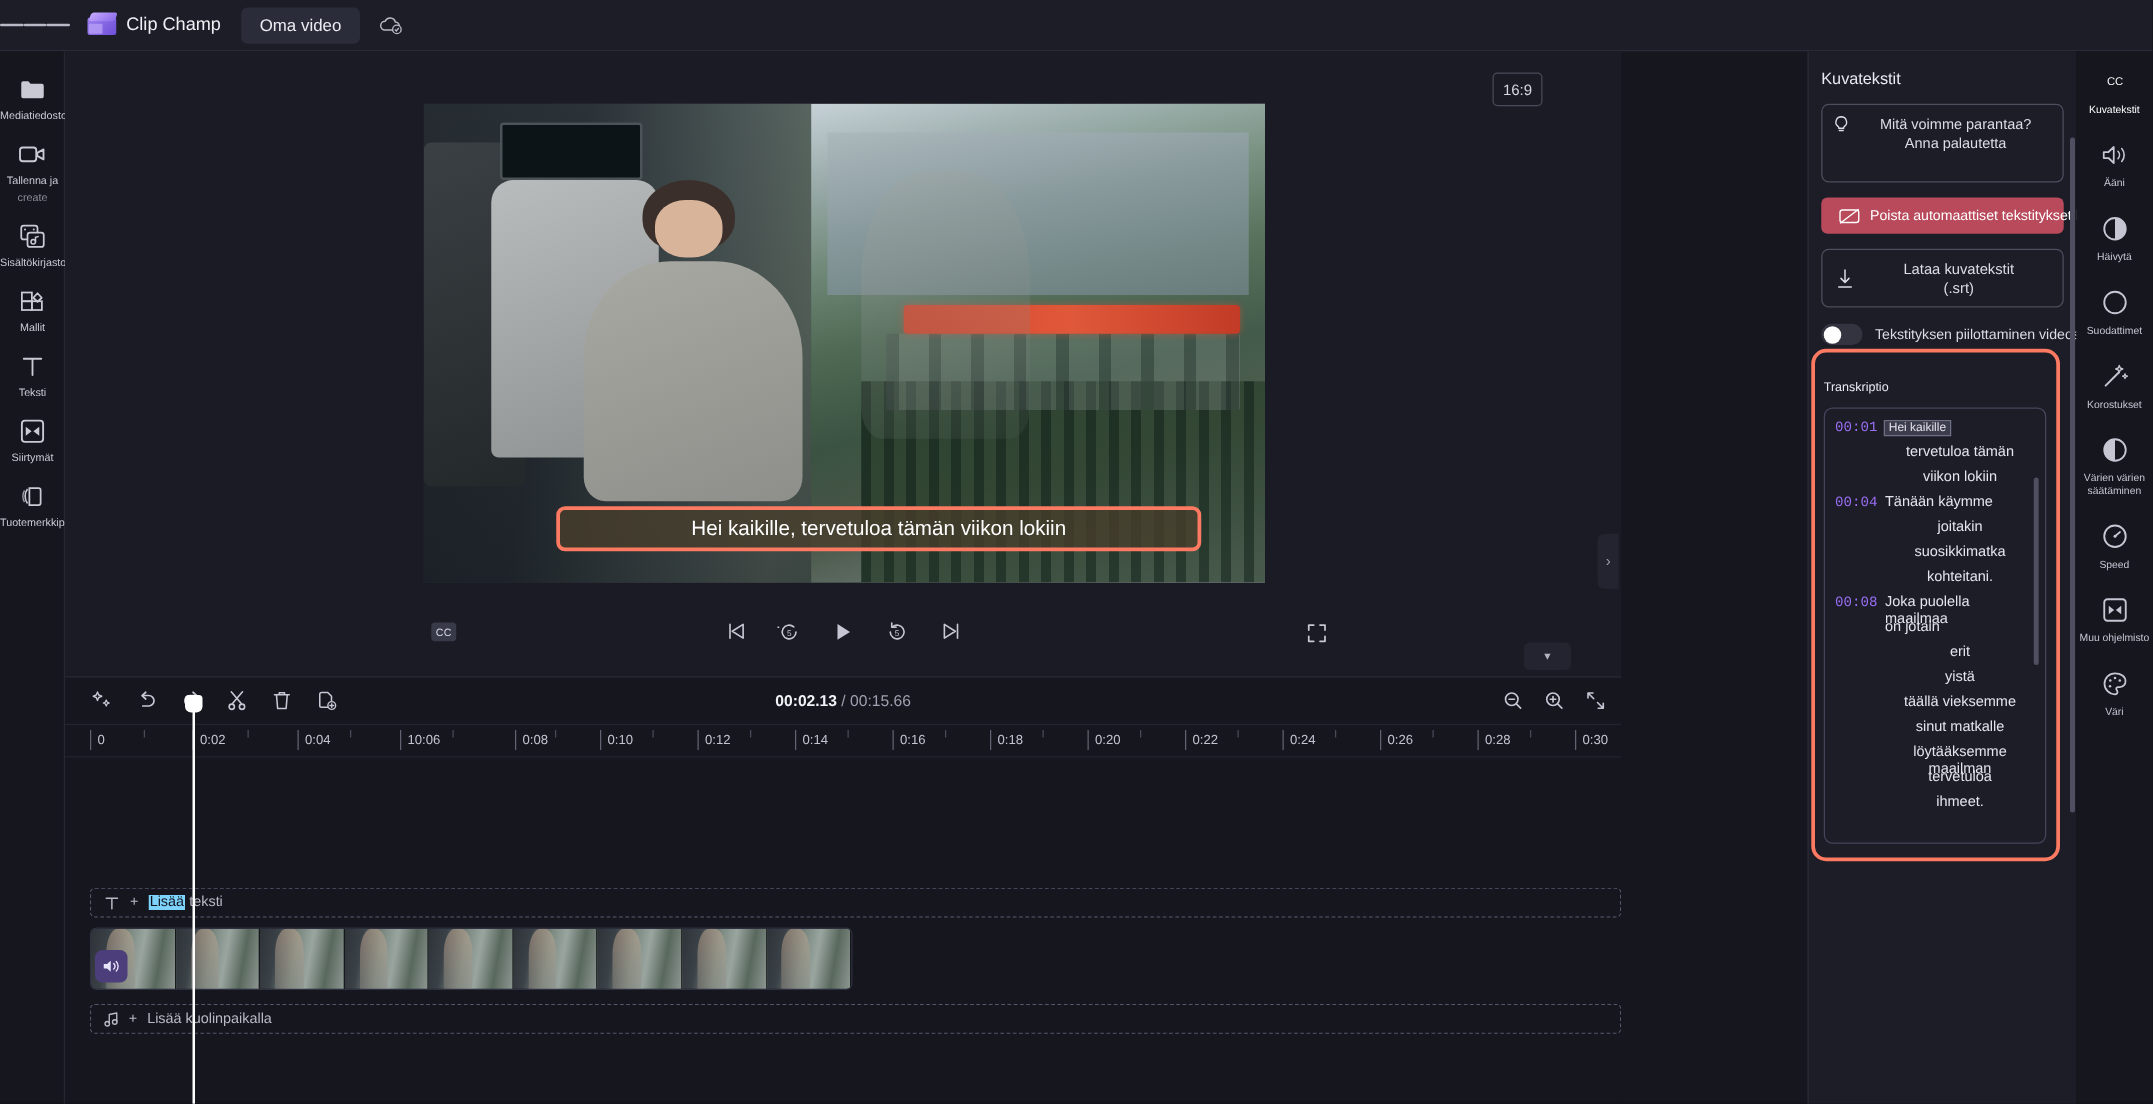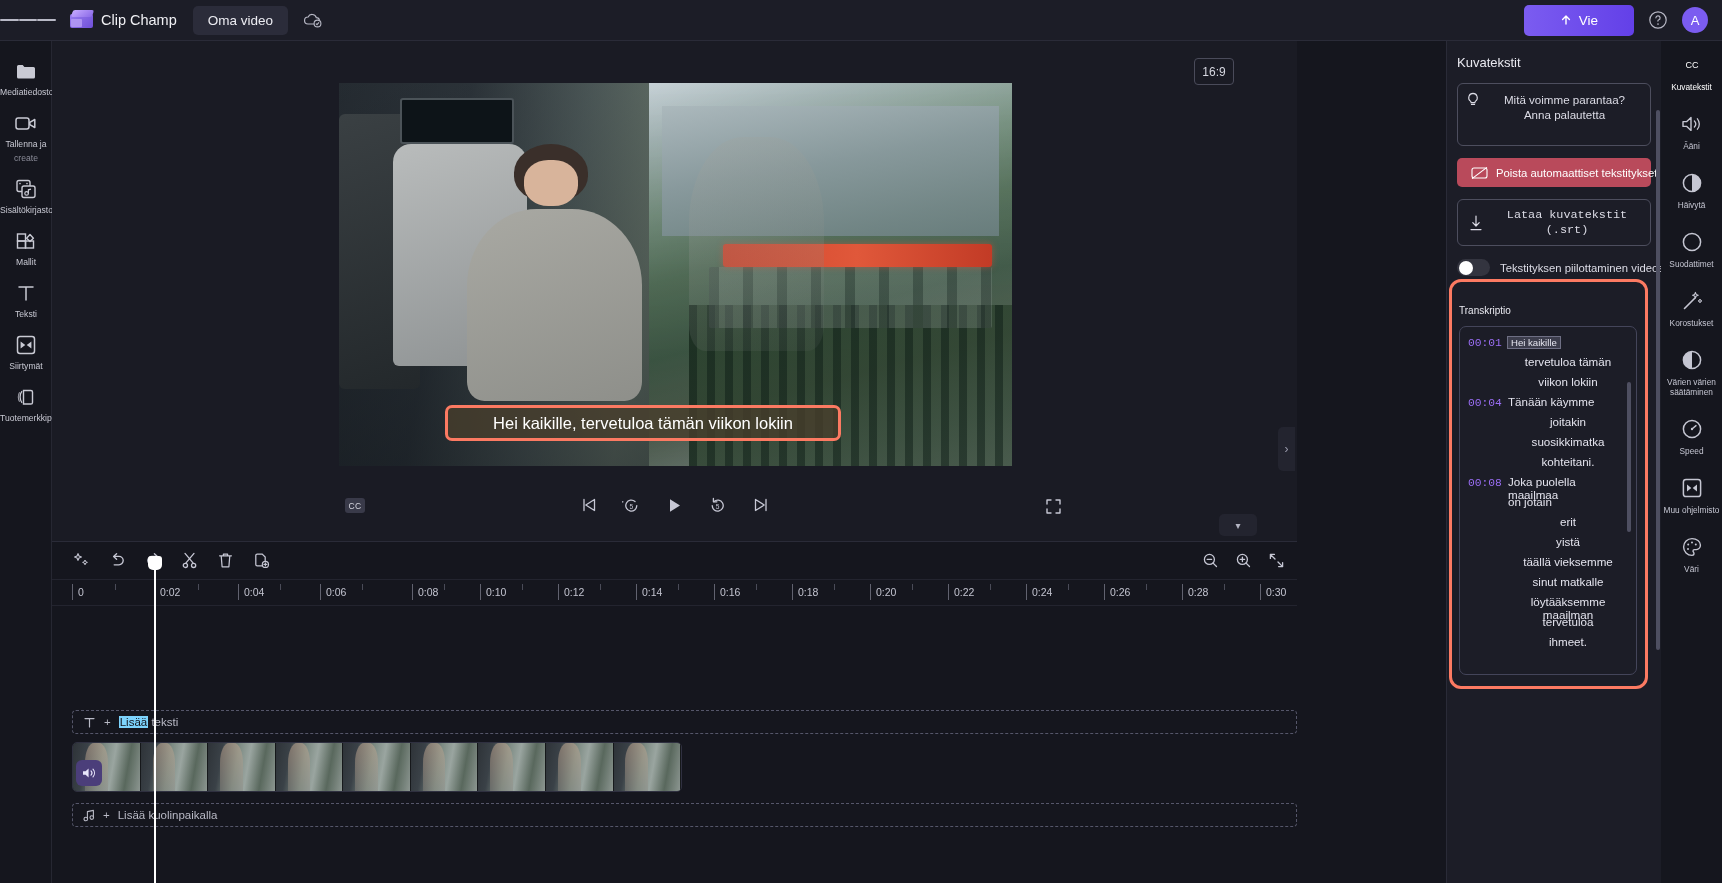--- a/index.html
+++ b/index.html
@@ -80,21 +80,21 @@
   .v-viaduct { position:absolute; left:55%; top:48%; width:42%; height:16%;
       background: repeating-linear-gradient(to right, rgba(60,70,70,.55) 0 10px, rgba(150,160,158,.35) 10px 34px); border-radius:2px; opacity:.7; }
   .v-trees { position:absolute; left:52%; bottom:0; width:48%; height:42%;
       background: repeating-linear-gradient(to right, rgba(24,42,30,.85) 0 8px, rgba(40,62,42,.7) 8px 18px); }
   .v-person-head { position:absolute; left:26%; top:16%; width:11%; height:15%; background:#3a2f2a; border-radius:50% 50% 45% 45%; }
   .v-person-face { position:absolute; left:27.5%; top:20%; width:8%; height:12%; background:#d8b49b; border-radius:45%; }
   .v-person-body { position:absolute; left:19%; top:33%; width:26%; height:50%; background:linear-gradient(160deg,#a9a9a3,#8e8f8a); border-radius:40% 40% 10% 10%; }
   .v-reflection { position:absolute; left:52%; top:14%; width:20%; height:56%; background:linear-gradient(160deg,rgba(160,165,160,.35),rgba(90,100,95,.15)); border-radius:40% 40% 12% 12%; }
 
   .caption-box {
-    position: absolute; left: 106px; bottom: 25px; width: 396px; height: 36px;
+    position: absolute; left: 106px; bottom: 25px; width: 516px; height: 36px;
     background: rgba(72,62,44,.78);
     border: 3px solid #fc7a62; border-radius: 7px;
     display: flex; align-items: center; justify-content: center;
     color: #ffffff; font-size: 16.5px; white-space: nowrap; cursor: pointer;
   }
 
   .playbar { position: absolute; left: 0; top: 448px; width: 1245px; height: 45px; display: flex; align-items: center; }
   .cc-btn {
     position: absolute; left: 293px; top: 9px; width: 20px; height: 15px; border-radius: 3px; background: #393a49;
     display: flex; align-items: center; justify-content: center; font-size: 8.5px; color: #d6d7e0; letter-spacing:.3px; cursor: pointer;
@@ -161,21 +161,21 @@
   }
   .rp-feedback .tx { flex: 1; text-align: center; }
   .rp-danger {
     background: #b94a5b; border-radius: 5px; height: 29px; display: flex; align-items: center; gap: 8px; padding-left: 14px;
     font-size: 11.3px; color: #fff; white-space: nowrap; cursor: pointer; margin-bottom: 12px; overflow: visible;
   }
   .rp-download {
     border: 1px solid #4d4e5e; border-radius: 6px; height: 47px; display: flex; align-items: center; gap: 10px; padding: 0 10px;
     font-size: 11.8px; color: #dcdce6; line-height: 15px; cursor: pointer; margin-bottom: 13px;
   }
-  .rp-download .tx { flex: 1; text-align: center; font-family: Liberation Mono, monospace; }
+  .rp-download .tx { flex: 1; text-align: center; }
   .rp-toggle-row { display: flex; align-items: center; gap: 10px; margin-bottom: 17px; cursor: pointer; }
   .toggle { width: 33px; height: 17px; border-radius: 9px; background: #33343f; position: relative; flex: 0 0 auto; }
   .toggle .knob { position: absolute; left: 1.5px; top: 1.5px; width: 14px; height: 14px; border-radius: 50%; background: #fff; }
   .rp-toggle-row .tx { font-size: 11.3px; color: #dcdce6; white-space: nowrap; }
 
   .transcript-outline { position: absolute; left: 2px; top: 238px; width: 199px; height: 410px; border: 3px solid #fc7a62; border-radius: 12px; pointer-events: none; }
   .tr-title { position: absolute; left: 12px; top: 264px; font-size: 10px; color: #e9e9f0; }
   .tr-box { position: absolute; left: 12px; top: 285px; width: 178px; height: 349px; border: 1px solid #44455a; border-radius: 7px; overflow: hidden; padding: 8px 0 0; }
   .tr-line { display: flex; align-items: baseline; gap: 6px; padding: 0 8px; height: 20px; font-size: 11.6px; color: #e4e4ee; cursor: pointer; }
   .tr-time { color: #9a6ef5; font-size: 11.3px; width: 34px; flex: 0 0 34px; font-family: Liberation Mono, monospace; }
@@ -213,36 +213,20 @@
       </div>
       <div class="brand-name">Clip Champ</div>
     </div>
     <div class="proj-chip">Oma video</div>
     <div class="cloud-icon">
       <svg width="20" height="16" viewBox="0 0 20 16">
           <path d="M5 12h8a3.2 3.2 0 0 0 .3-6.4A4.4 4.4 0 0 0 5.1 5 3.5 3.5 0 0 0 5 12z" fill="none" stroke="#b8b9c6" stroke-width="1.2"></path>
           <circle cx="14.5" cy="11.5" r="3.4" fill="#1c1d27" stroke="#b8b9c6" stroke-width="1.1"></circle>
           <path d="M12.9 11.6l1.1 1.1 2-2.3" stroke="#b8b9c6" stroke-width="1.1" fill="none"></path>
         </svg>
-    </div>
-    <div class="topbar-right">
-      <div class="export-btn">
-        <svg width="12" height="12" viewBox="0 0 12 12">
-            <path d="M6 10V2M6 2L2.6 5.4M6 2l3.4 3.4" stroke="#fff" stroke-width="1.4" fill="none" stroke-linecap="round"></path>
-          </svg>
-        <span>Vie</span>
-      </div>
-      <div class="help-btn">
-        <svg width="20" height="20" viewBox="0 0 20 20">
-            <circle cx="10" cy="10" r="8.2" fill="none" stroke="#b8b9c6" stroke-width="1.2"></circle>
-            <path d="M7.9 7.8a2.1 2.1 0 1 1 2.6 2.2c-.5.2-.6.6-.6 1.1" stroke="#b8b9c6" stroke-width="1.2" fill="none" stroke-linecap="round"></path>
-            <circle cx="10" cy="14" r=".85" fill="#b8b9c6"></circle>
-          </svg>
-      </div>
-      <div class="avatar">A</div>
     </div>
   </div>
 
   <div class="leftrail">
     <div class="rail-item">
       <div class="ico">
         <svg width="22" height="20" viewBox="0 0 22 20">
             <path d="M2 16V5.5a1.5 1.5 0 0 1 1.5-1.5h4.2l1.7 2h9.1A1.5 1.5 0 0 1 20 7.5V16a1.5 1.5 0 0 1-1.5 1.5h-15A1.5 1.5 0 0 1 2 16z" fill="#c9cad4"></path>
           </svg>
       </div>
@@ -408,20 +392,25 @@
             <path d="M3.6 4.8h11.8M7.4 4.8V3.2h4.2v1.6M5.2 4.8l.9 11h6.8l.9-11" stroke="#c6c7d4" stroke-width="1.25" fill="none" stroke-linecap="round" stroke-linejoin="round"></path>
           </svg>
       </div>
       <div class="tl-tool">
         <svg width="19" height="19" viewBox="0 0 19 19">
             <path d="M5.2 3h5l3 3v7.4a1.4 1.4 0 0 1-1.4 1.4H5.2a1.4 1.4 0 0 1-1.4-1.4V4.4A1.4 1.4 0 0 1 5.2 3z" fill="none" stroke="#c6c7d4" stroke-width="1.25"></path>
             <circle cx="13.4" cy="13.4" r="3.1" fill="#15161e" stroke="#c6c7d4" stroke-width="1.15"></circle>
             <path d="M13.4 11.9v3M11.9 13.4h3" stroke="#c6c7d4" stroke-width="1.1" stroke-linecap="round"></path>
           </svg>
       </div>
+      <div class="tl-time">
+        <b>00:02.13</b>
+        <span>/</span>
+        <span>00:15.66</span>
+      </div>
       <div class="tl-right">
         <div>
           <svg width="17" height="17" viewBox="0 0 17 17">
               <circle cx="7.4" cy="7.4" r="5" fill="none" stroke="#c6c7d4" stroke-width="1.3"></circle>
               <path d="M5.2 7.4h4.4M11.1 11.1l3.4 3.4" stroke="#c6c7d4" stroke-width="1.3" stroke-linecap="round"></path>
             </svg>
         </div>
         <div>
           <svg width="17" height="17" viewBox="0 0 17 17">
               <circle cx="7.4" cy="7.4" r="5" fill="none" stroke="#c6c7d4" stroke-width="1.3"></circle>
@@ -436,21 +425,21 @@
       </div>
     </div>
 
     <div class="ruler">
       <div class="tick" style="left:20px">0</div>
       <div class="tick minor" style="left:63px"></div>
       <div class="tick" style="left:102px">0:02</div>
       <div class="tick minor" style="left:146px"></div>
       <div class="tick" style="left:186px">0:04</div>
       <div class="tick minor" style="left:228px"></div>
-      <div class="tick" style="left:268px">0:06</div>
+      <div class="tick" style="left:268px">10:06</div>
       <div class="tick minor" style="left:310px"></div>
       <div class="tick" style="left:360px">0:08</div>
       <div class="tick minor" style="left:392px"></div>
       <div class="tick" style="left:428px">0:10</div>
       <div class="tick minor" style="left:470px"></div>
       <div class="tick" style="left:506px">0:12</div>
       <div class="tick minor" style="left:548px"></div>
       <div class="tick" style="left:584px">0:14</div>
       <div class="tick minor" style="left:626px"></div>
       <div class="tick" style="left:662px">0:16</div>

